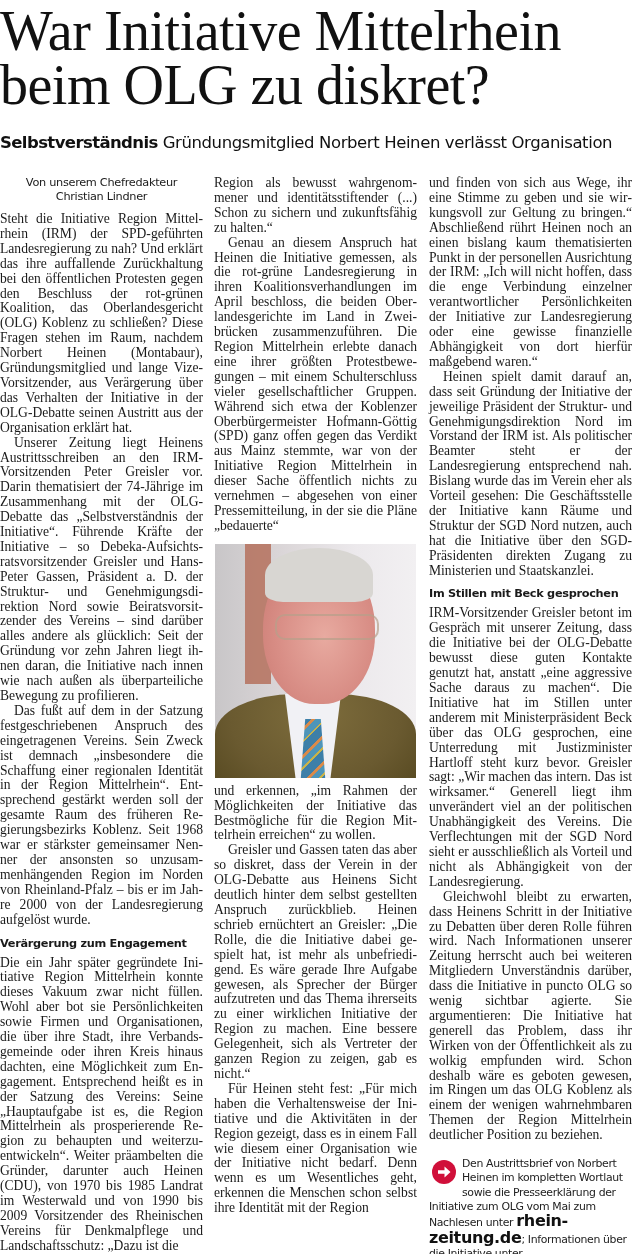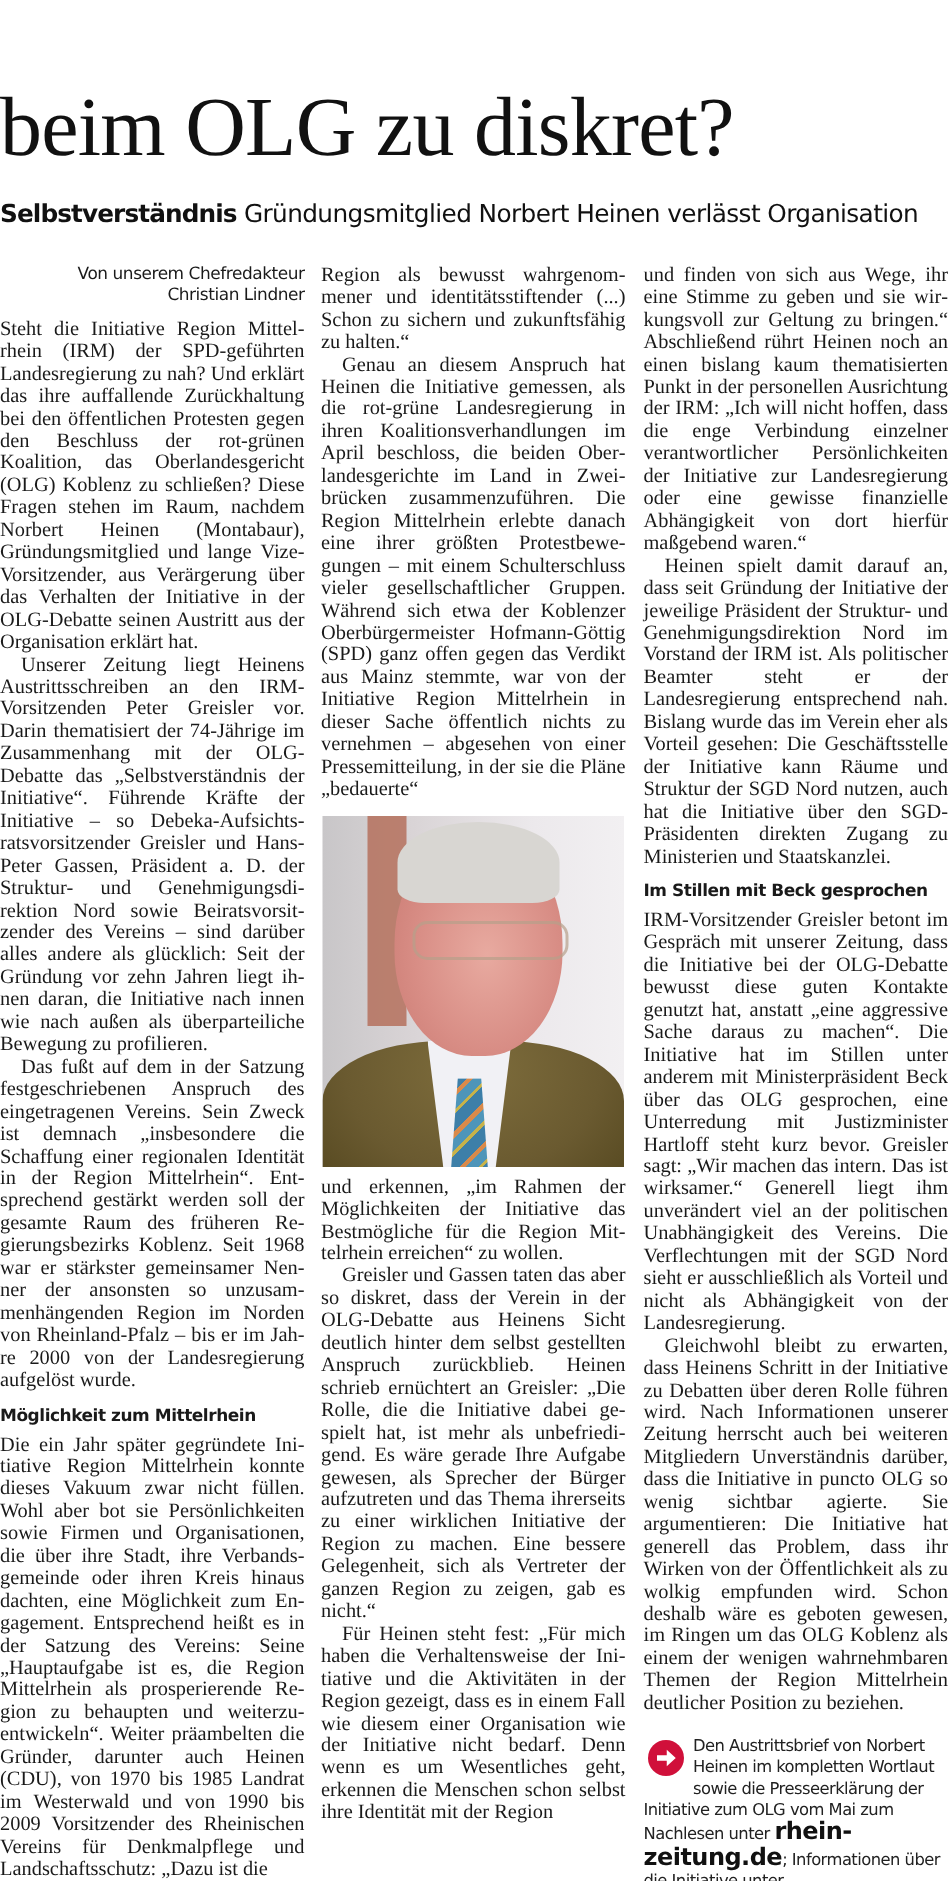--- a/index.html
+++ b/index.html
@@ -22,21 +22,21 @@
     font-size: 13.6px; line-height: 14.9px; text-align: justify; hyphens: manual;
     color: #1a1a1a;
   }
   .col1 { left: 0; }
   .col2 { left: 214px; top: 176px; }
   .col3 { left: 429px; }
   .col p { margin: 0; text-indent: 14px; }
   .col p.noindent { text-indent: 0; }
   .byline {
     font-family: "DejaVu Sans", "Liberation Sans", sans-serif;
-    font-size: 11.3px; line-height: 14px; margin-bottom: 8px; text-align: right; letter-spacing: -0.3px;
+    font-size: 11.3px; line-height: 14px; margin-bottom: 8px; text-align: center; letter-spacing: -0.3px;
   }
   .subhead {
     font-family: "DejaVu Sans", "Liberation Sans", sans-serif;
     font-weight: bold; font-size: 11.3px; line-height: 14px; letter-spacing: -0.3px;
     margin: 9px 0 5px 0; text-align: left;
   }
   .photo {
     width: 201px; height: 234px; margin: 10px 0 6px 1px; position: relative; overflow: hidden;
     background: linear-gradient(90deg, #c8c6c8 0%, #d9d4d6 30%, #ece9ec 70%, #f2f0f2 100%);
   }
@@ -61,38 +61,38 @@
     float: left; width: 24px; height: 24px; border-radius: 50%; background: #d0103a;
     margin: 3px 6px 2px 3px; position: relative;
   }
   .infobox .arrow svg { position: absolute; left: 3px; top: 3px; }
   .infobox .link { font-weight: bold; color: #111; font-size: 16px; }
 </style>
 </head>
 <body>
 
 <h1 class="headline">
-  <br>
+  <span>War Initiative Mittelrhein</span><br>
   <span>beim OLG zu diskret?</span>
 </h1>
 
 <div class="subline">
   <span class="kicker">Selbstverständnis</span>
   <span>Gründungsmitglied Norbert Heinen verlässt Organisation</span>
 </div>
 
 <div class="col col1">
   <div class="byline">
     <span>Von unserem Chefredakteur</span><br>
     <span>Christian Lindner</span>
   </div>
   <p class="noindent">Steht die Initiative Region Mittel­rhein (IRM) der SPD-geführten Landesregierung zu nah? Und er­klärt das ihre auffallende Zurück­haltung bei den öffentlichen Pro­testen gegen den Beschluss der rot-grünen Koalition, das Oberlan­desgericht (OLG) Koblenz zu schließen? Diese Fragen stehen im Raum, nachdem Norbert Heinen (Montabaur), Gründungsmitglied und lange Vize-Vorsitzender, aus Verärgerung über das Verhalten der Initiative in der OLG-Debatte seinen Austritt aus der Organisati­on erklärt hat.</p>
   <p>Unserer Zeitung liegt Heinens Austrittsschreiben an den IRM-Vorsitzenden Peter Greisler vor. Darin thematisiert der 74-Jährige im Zusammenhang mit der OLG-Debatte das „Selbstverständnis der Initiative“. Führende Kräfte der Initiative – so Debeka-Aufsichts­ratsvorsitzender Greisler und Hans-Peter Gassen, Präsident a. D. der Struktur- und Genehmigungsdi­rektion Nord sowie Beiratsvorsit­zender des Vereins – sind darüber alles andere als glücklich: Seit der Gründung vor zehn Jahren liegt ih­nen daran, die Initiative nach in­nen wie nach außen als überpar­teiliche Bewegung zu profilieren.</p>
   <p>Das fußt auf dem in der Satzung festgeschriebenen Anspruch des eingetragenen Vereins. Sein Zweck ist demnach „insbesondere die Schaffung einer regionalen Identi­tät in der Region Mittelrhein“. Ent­sprechend gestärkt werden soll der gesamte Raum des früheren Re­gierungsbezirks Koblenz. Seit 1968 war er stärkster gemeinsamer Nen­ner der ansonsten so unzusam­menhängenden Region im Norden von Rheinland-Pfalz – bis er im Jah­re 2000 von der Landesregierung aufgelöst wurde.</p>
-  <div class="subhead">Möglichkeit zum Mittelrhein</div>
+  <div class="subhead">Verärgerung zum Engagement</div>
   <p class="noindent">Die ein Jahr später gegründete Ini­tiative Region Mittelrhein konnte dieses Vakuum zwar nicht füllen. Wohl aber bot sie Persönlichkeiten sowie Firmen und Organisationen, die über ihre Stadt, ihre Verbands­gemeinde oder ihren Kreis hinaus dachten, eine Möglichkeit zum En­gagement. Entsprechend heißt es in der Satzung des Vereins: Seine „Hauptaufgabe ist es, die Region Mittelrhein als prosperierende Re­gion zu behaupten und weiterzu­entwickeln“. Weiter präambelten die Gründer, darunter auch Heinen (CDU), von 1970 bis 1985 Landrat im Westerwald und von 1990 bis 2009 Vorsitzender des Rheinischen Vereins für Denkmalpflege und Landschaftsschutz: „Dazu ist die</p>
 </div>
 
 <div class="col col2">
   <p class="noindent">Region als bewusst wahrgenom­mener und identitätsstiftender (...) Schon zu sichern und zukunftsfähig zu halten.“</p>
   <p>Genau an diesem Anspruch hat Heinen die Initiative gemessen, als die rot-grüne Landesregierung in ihren Koalitionsverhandlungen im April beschloss, die beiden Ober­landesgerichte im Land in Zwei­brücken zusammenzuführen. Die Region Mittelrhein erlebte danach eine ihrer größten Protestbewe­gungen – mit einem Schulter­schluss vieler gesellschaftlicher Gruppen. Während sich etwa der Koblenzer Oberbürgermeister Hof­mann-Göttig (SPD) ganz offen ge­gen das Verdikt aus Mainz stemm­te, war von der Initiative Region Mittelrhein in dieser Sache öffent­lich nichts zu vernehmen – abge­sehen von einer Pressemitteilung, in der sie die Pläne „bedauerte“</p>
   <div class="photo" title="Porträtfoto Norbert Heinen">
     <div class="pillar"></div>
     <div class="jacket"></div>
     <div class="shirt"></div>

